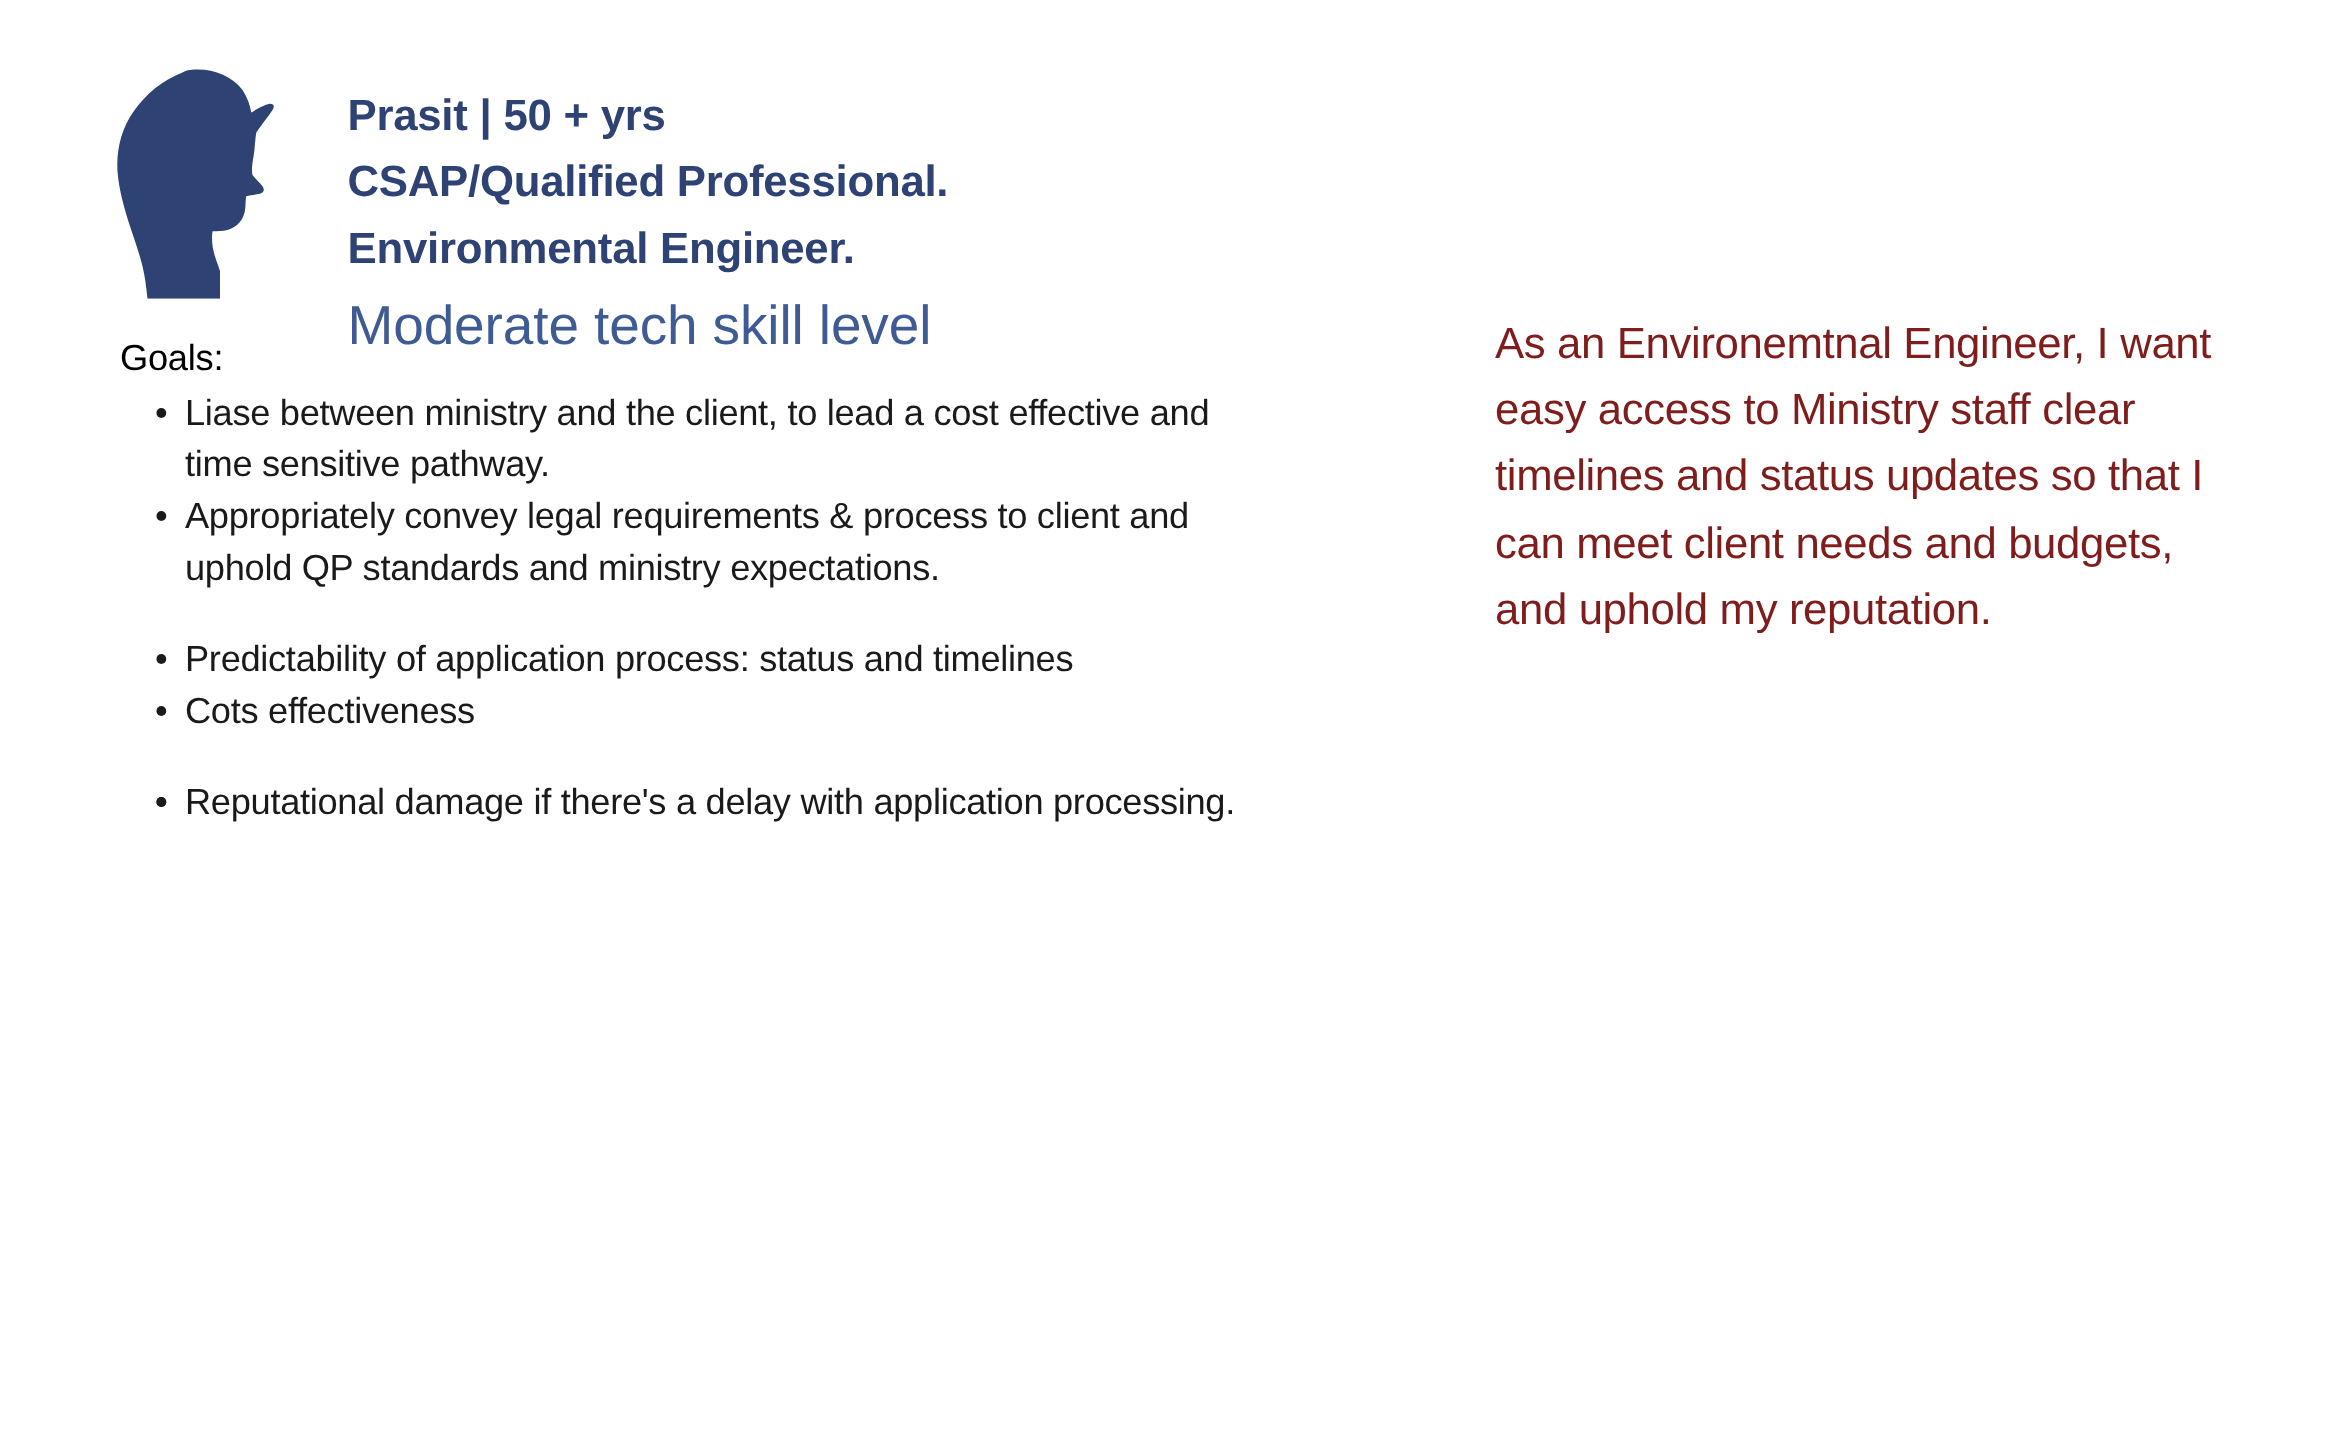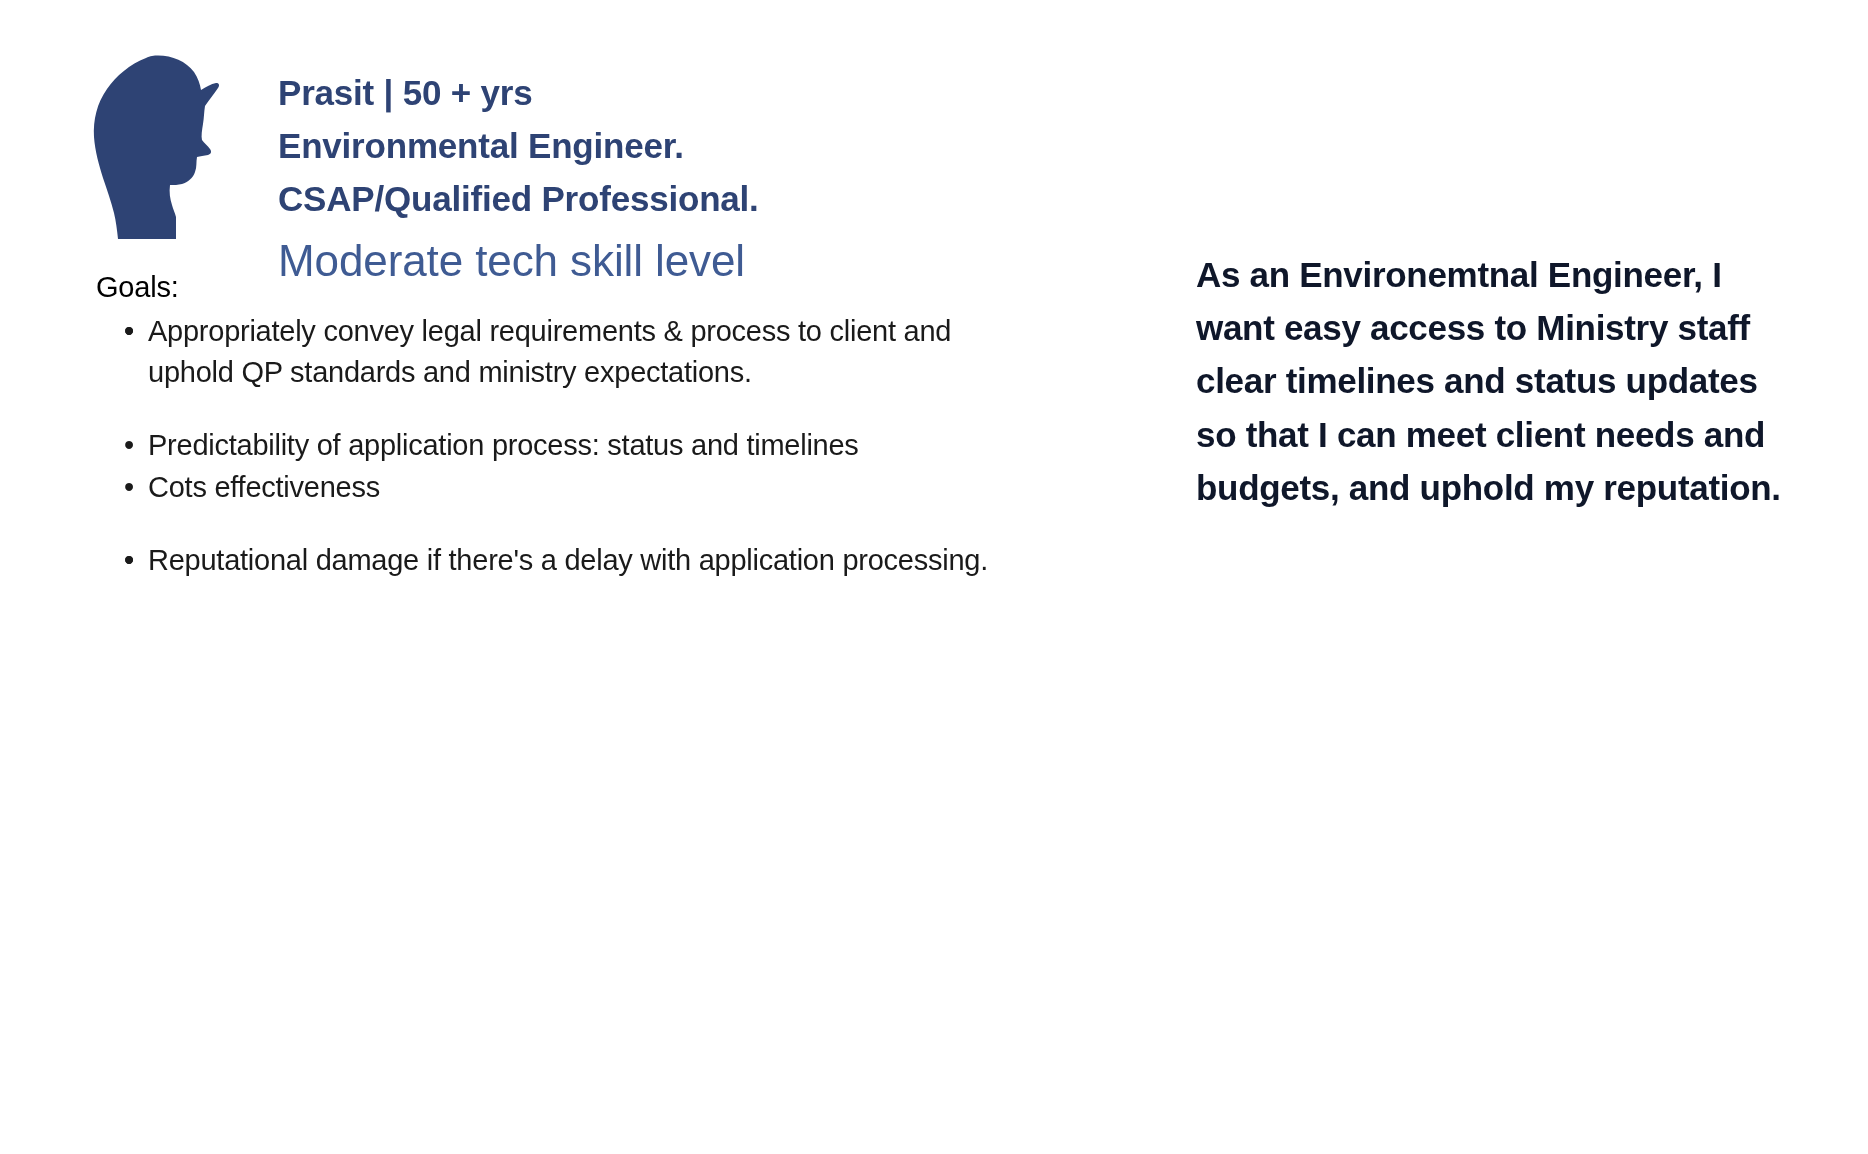--- a/index.html
+++ b/index.html
@@ -126,22 +126,22 @@
   
   .quote-panel {
     position: absolute;
     left: 1196px;
     top: 248px;
     width: 600px;
   }
 
   .quote-text {
     font-size: 35px;
-    font-weight: bold;
-    color: #0f172a;
+    font-weight: normal;
+    color: #7f1d1d;
     line-height: 1.52;
     letter-spacing: -0.3px;
     margin: 0;
   }
 </style>
 </head>
 <body>
 
 <div class="persona-card">
 
@@ -172,33 +172,34 @@
             C 21 147, 17 136, 13 124
             C 9 111, 5 97, 4 83
             C 3 66, 7 49, 17 35
             C 26 22, 40 10, 56 4
             C 58 3, 60 2, 62 2 Z"></path>
         </svg>
       </div>
 
       <div class="header-text">
         <div class="persona-title">Prasit | 50 + yrs</div>
+        <div class="persona-title">CSAP/Qualified Professional.</div>
         <div class="persona-title">Environmental Engineer.</div>
-        <div class="persona-title">CSAP/Qualified Professional.</div>
         <div class="persona-subtitle">Moderate tech skill level</div>
       </div>
     </div>
 
     <div class="sections">
 
       <div class="section">
         <div class="section-heading">Goals:</div>
         <ul class="bullet-list">
           <li class="bullet-item">
             <span class="bullet-dot">•</span>
+            <span>Liase between ministry and the client, to lead a cost effective and time sensitive pathway.</span>
           </li>
           <li class="bullet-item">
             <span class="bullet-dot">•</span>
             <span>Appropriately convey legal requirements &amp; process to client and uphold QP standards and ministry expectations.</span>
           </li>
         </ul>
       </div>
 
       <div class="section">
         <ul class="bullet-list">

